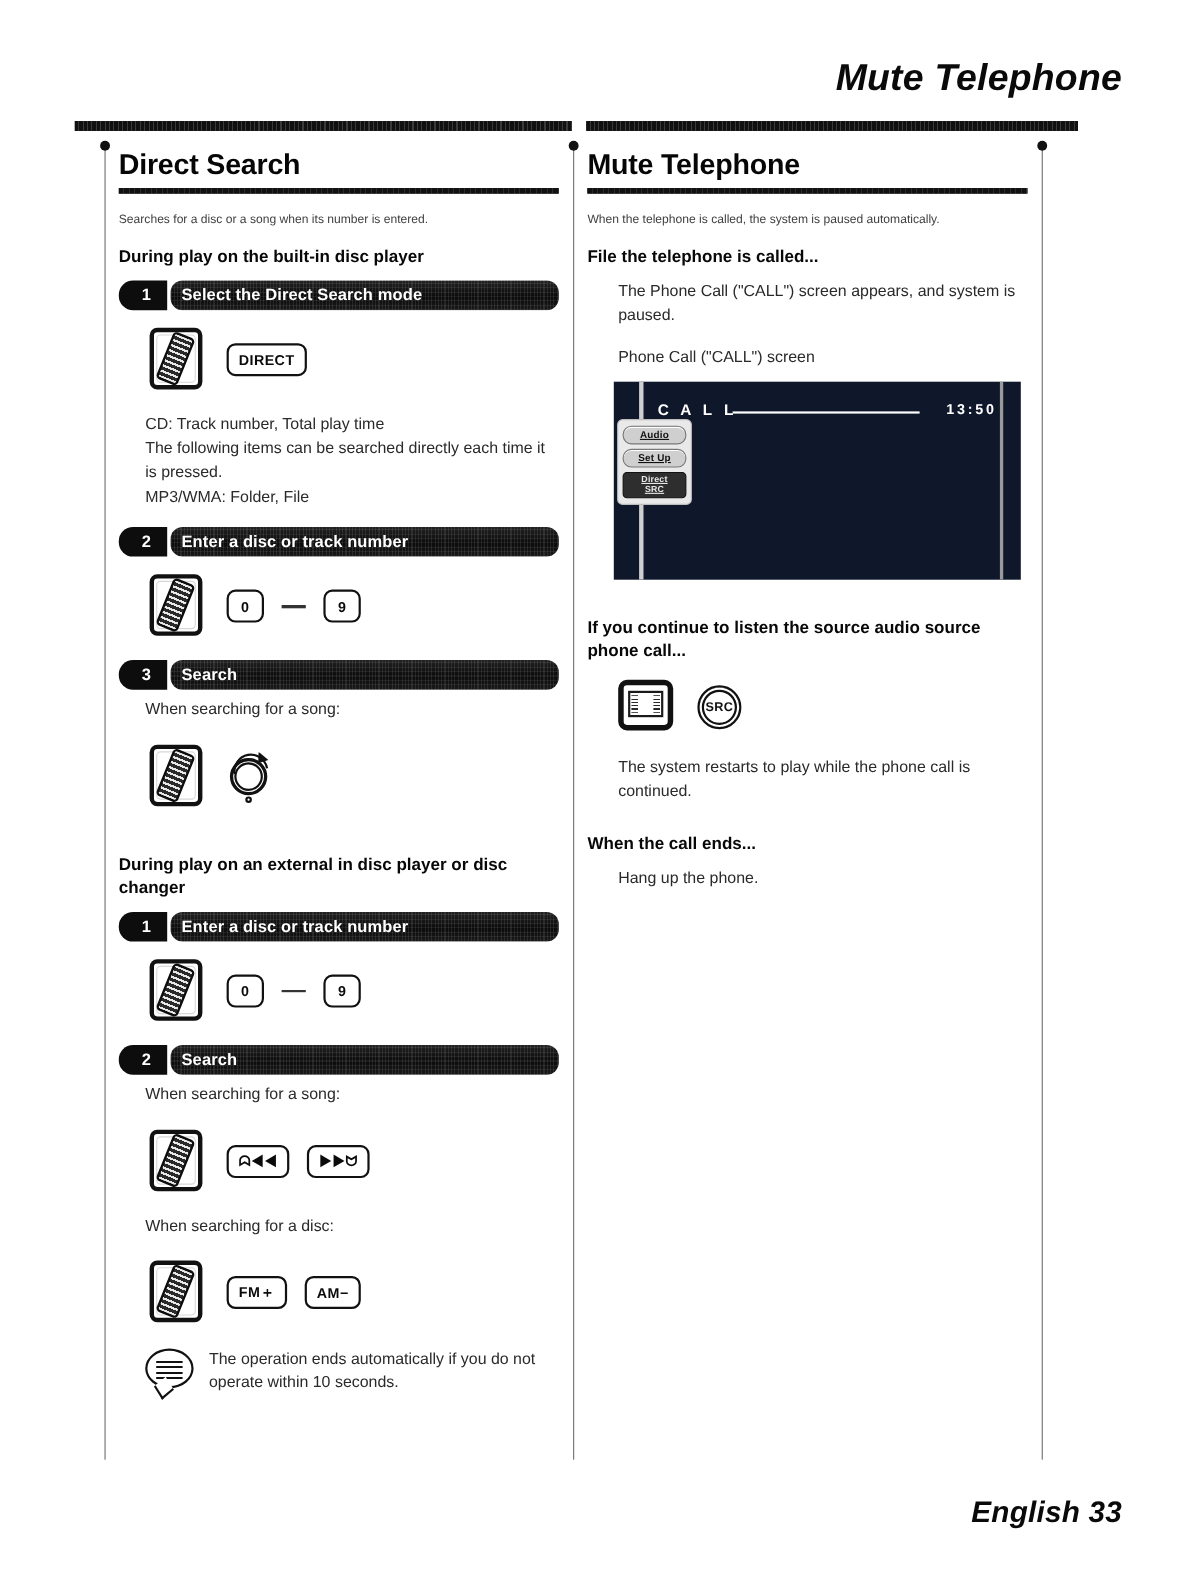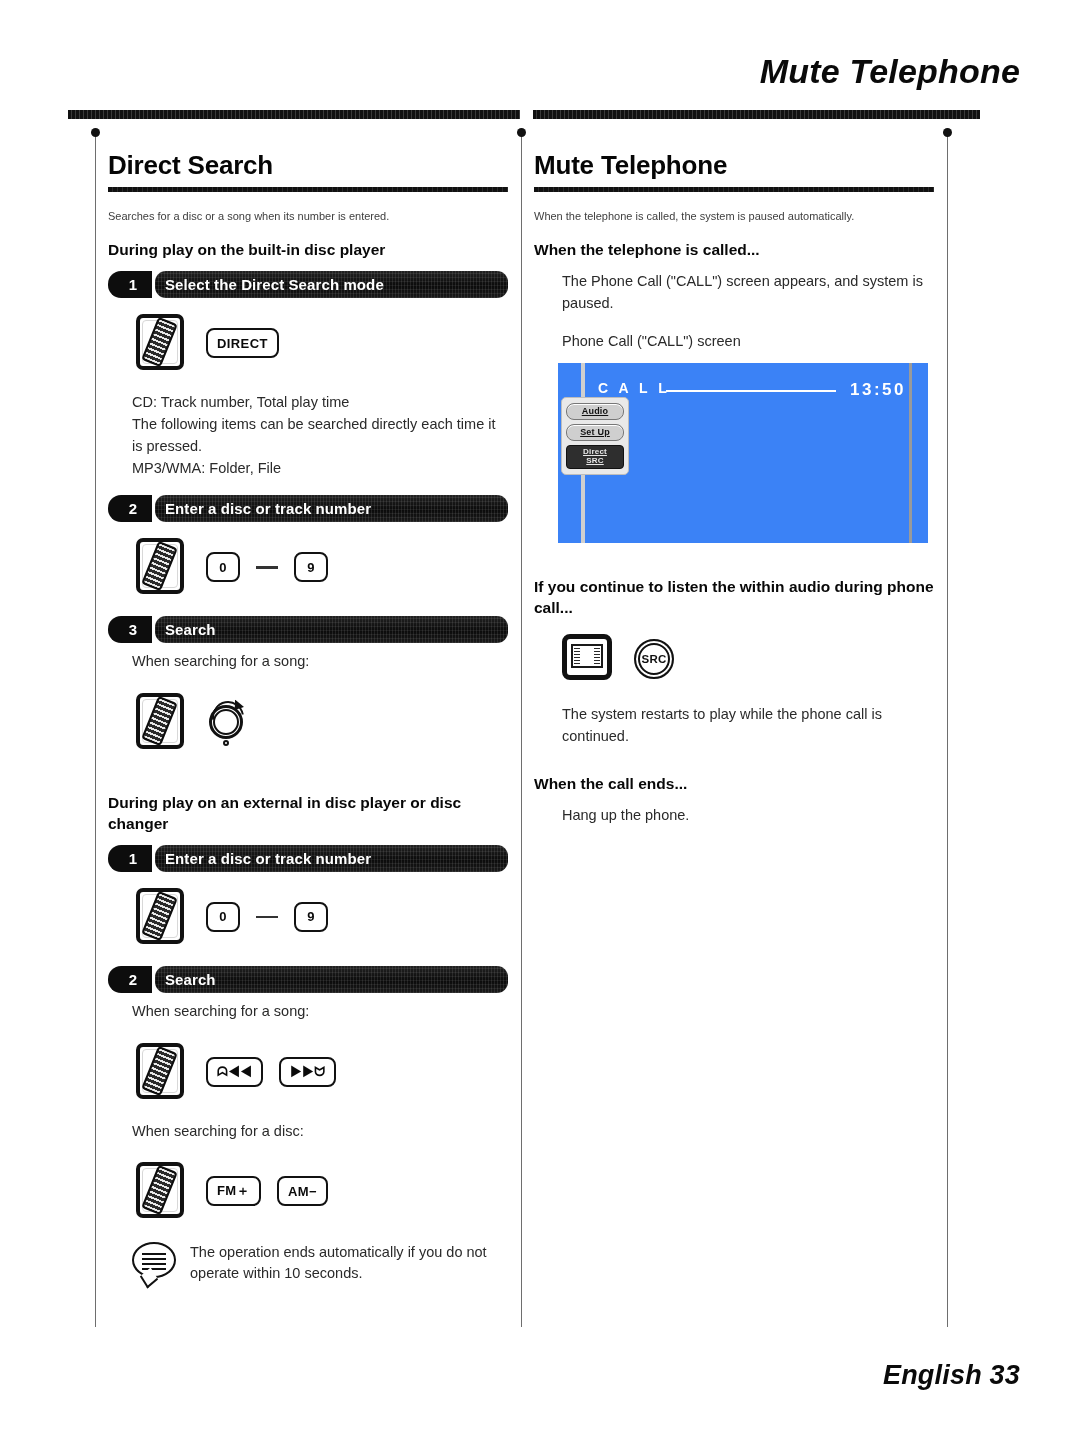--- a/index.html
+++ b/index.html
@@ -43,21 +43,21 @@
   .g3{left:947px;top:132px;height:1195px;}
 
   
   .col{position:absolute;top:136px;}
   .col-left{left:108px;width:400px;}
   .col-right{left:534px;width:405px;}
 
   
   .sec-title{
     font-size:26px;font-weight:bold;letter-spacing:-.2px;
-    color:#060606;margin:16px 0 8px 0;line-height:1.05;
+    color:#060606;margin:0 0 8px 0;line-height:1.05;
   }
   .sec-rule{height:5px;background:#111;margin-bottom:16px;
     background-image:repeating-linear-gradient(90deg,#111 0 4px,#2b2b2b 4px 5px);}
   .sec-rule.r-left{width:400px;}
   .sec-rule.r-right{width:400px;}
 
   
   .body{font-size:11px;line-height:1.47;color:#404040;margin:0 0 16px 0;}
   .sub-bold{font-size:15.5px;font-weight:bold;color:#080808;margin:0 0 10px 0;line-height:1.35;}
   .indent{margin-left:28px;}
@@ -177,35 +177,35 @@
     background:#111;transform:rotate(20deg);
     clip-path:polygon(0 0,100% 40%,30% 100%);
   }
   .knob .nub{
     position:absolute;left:17px;top:41px;width:6px;height:6px;
     border:2px solid #111;border-radius:50%;box-sizing:border-box;
   }
 
   
   .callshot{
-    position:relative;width:370px;height:180px;background:#3b82f6;
+    position:relative;width:370px;height:180px;background:#0f172a;
     margin:10px 0 0 24px;overflow:hidden;
   }
   .callshot .vline{position:absolute;top:0;bottom:0;width:4px;background:#cfcfcf;}
   .callshot .vl-left{left:23px;}
   .callshot .vl-right{right:16px;width:3px;background:#9a9a9a;}
   .callshot .cs-title{
     position:absolute;left:40px;top:17px;color:#fff;font-size:14px;
     font-weight:bold;letter-spacing:3.5px;
   }
   .callshot .cs-line{
     position:absolute;left:108px;top:27px;right:92px;height:2px;background:#fff;
   }
   .callshot .cs-time{
-    position:absolute;right:22px;top:17px;color:#fff;font-size:17px;
+    position:absolute;right:22px;top:17px;color:#fff;font-size:13px;
     font-weight:bold;letter-spacing:2.5px;
   }
   .callshot .menu{
     position:absolute;left:3px;top:34px;width:68px;
     background:#e9e9e9;border-radius:5px;padding:5px 4px;box-sizing:border-box;
     border:1px solid #bdbdbd;
   }
   .callshot .menu .mbtn{
     height:15px;border-radius:8px;background:#cfcfcf;
     border:1px solid #777;
@@ -381,21 +381,21 @@
 
   </div>
 
   <div class="col col-right">
 
     <h1 class="sec-title">Mute Telephone</h1>
     <div class="sec-rule r-right"></div>
 
     <p class="body">When the telephone is called, the system is paused automatically.</p>
 
-    <div class="sub-bold">When the telephone is called...</div>
+    <div class="sub-bold">File the telephone is called...</div>
     <p class="body small indent">The Phone Call ("CALL") screen appears, and system is paused.</p>
 
     <p class="body small indent" style="margin-bottom:0;">Phone Call ("CALL") screen</p>
 
     <div class="callshot">
       <div class="vline vl-left"></div>
       <div class="vline vl-right"></div>
       <div class="cs-title">C A L L</div>
       <div class="cs-line"></div>
       <div class="cs-time">13:50</div>
@@ -404,21 +404,21 @@
         <div class="mbtn">Set Up</div>
         <div class="mbtn dark">
           <span>Direct</span>
           <span>SRC</span>
         </div>
       </div>
     </div>
 
     <div class="spacer-lg"></div>
 
-    <div class="sub-bold">If you continue to listen the within audio during phone call...</div>
+    <div class="sub-bold">If you continue to listen the source audio source phone call...</div>
 
     <div class="iconrow">
       <div class="faceplate">
         <div class="fframe"></div>
           <div class="fscreen"></div>
       </div>
       <div class="round-btn">SRC</div>
     </div>
 
     <p class="body small indent">The system restarts to play while the phone call is continued.</p>

